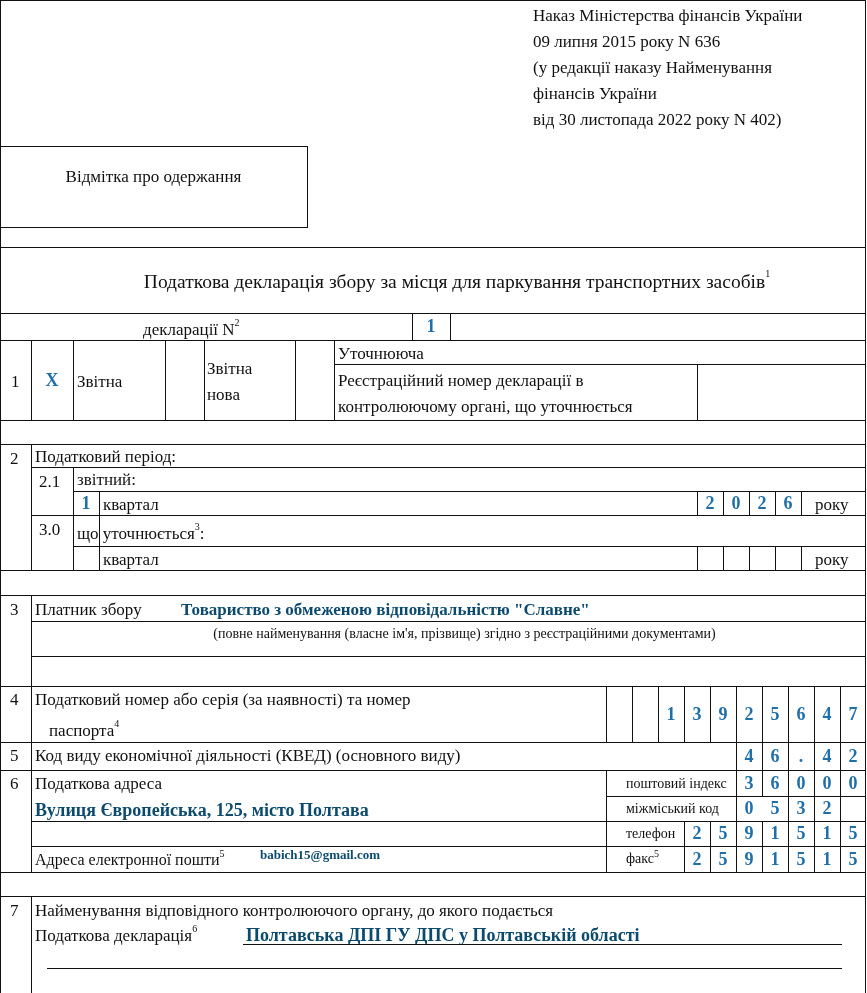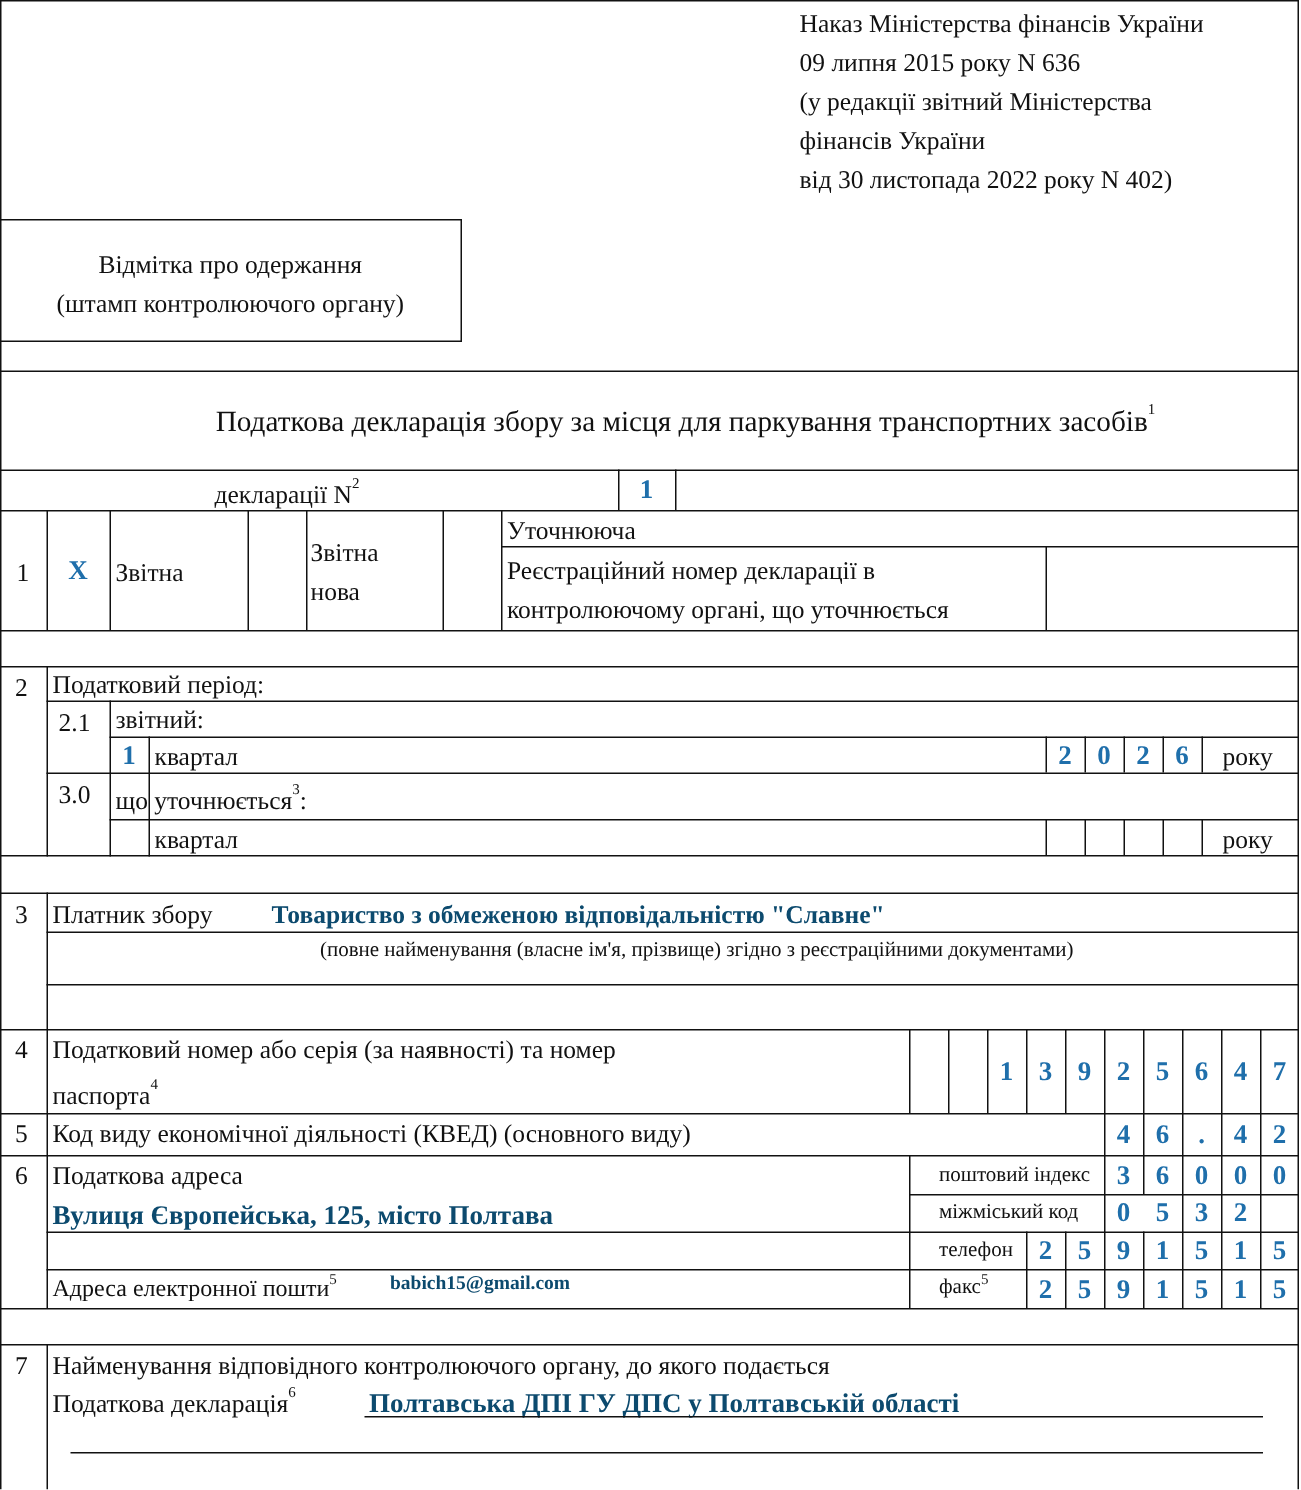--- a/index.html
+++ b/index.html
@@ -16,28 +16,27 @@
   .small { font-size: 14px; padding-left: 16px; }
 </style>
 </head>
 <body>
 
 <div class="abs" style="left:0;top:0;width:866px;height:993px;border:1.3px solid #111;border-bottom:none;"></div>
 
 <div>
   <div class="t" style="left:533px;top:7px;">Наказ Міністерства фінансів України</div>
   <div class="t" style="left:533px;top:33px;">09 липня 2015 року N 636</div>
-  <div class="t" style="left:533px;top:59px;">(у редакції звітний Міністерства</div>
+  <div class="t" style="left:533px;top:59px;">(у редакції наказу Найменування</div>
   <div class="t" style="left:533px;top:85px;">фінансів України</div>
   <div class="t" style="left:533px;top:111px;">від 30 листопада 2022 року N 402)</div>
 </div>
 
 <div class="abs" style="left:0;top:146px;width:308px;height:82px;border:1.3px solid #111;border-left:none;">
   <div class="t" style="left:0;width:307px;text-align:center;top:21px;">Відмітка про одержання</div>
-  <div class="t" style="left:0;width:307px;text-align:center;top:47px;">(штамп контролюючого органу)</div>
 </div>
 
 <div class="hl" style="left:0;width:866px;top:247px;"></div>
 
 <div class="t" style="left:0;width:866px;text-align:center;top:272px;font-size:19.5px;padding-left:24px;">
   <span>Податкова декларація збору за місця для паркування транспортних засобів</span><sup>1</sup>
 </div>
 
 <div class="hl" style="left:0;width:866px;top:313px;"></div>
 
@@ -118,21 +117,21 @@
 <div class="t" style="left:35px;top:601px;">Платник збору</div>
 <div class="t blue" style="left:181px;top:601px;">Товариство з обмеженою відповідальністю "Славне"</div>
 <div class="hl" style="left:31px;width:835px;top:621px;"></div>
 <div class="t small" style="left:31px;width:835px;text-align:center;top:627px;">(повне найменування (власне ім'я, прізвище) згідно з реєстраційними документами)</div>
 <div class="hl" style="left:31px;width:835px;top:656px;"></div>
 <div class="hl" style="left:0;width:866px;top:686px;"></div>
 
 <div class="t" style="left:10px;top:691px;">4</div>
 <div class="vl" style="left:31px;top:686px;height:186px;"></div>
 <div class="t" style="left:35px;top:691px;">Податковий номер або серія (за наявності) та номер</div>
-<div class="t" style="left:35px;top:722px;text-align:right;"><span>паспорта</span><sup>4</sup></div>
+<div class="t" style="left:49px;top:722px;text-align:right;"><span>паспорта</span><sup>4</sup></div>
 <div class="vl" style="left:606px;top:686px;height:56px;"></div>
 <div class="vl" style="left:632px;top:686px;height:56px;"></div>
 <div class="vl" style="left:658px;top:686px;height:56px;"></div>
 <div class="vl" style="left:684px;top:686px;height:56px;"></div>
 <div class="vl" style="left:710px;top:686px;height:56px;"></div>
 <div class="vl" style="left:736px;top:686px;height:84px;"></div>
 <div class="vl" style="left:762px;top:686px;height:84px;"></div>
 <div class="vl" style="left:788px;top:686px;height:84px;"></div>
 <div class="vl" style="left:814px;top:686px;height:84px;"></div>
 <div class="vl" style="left:840px;top:686px;height:84px;"></div>

